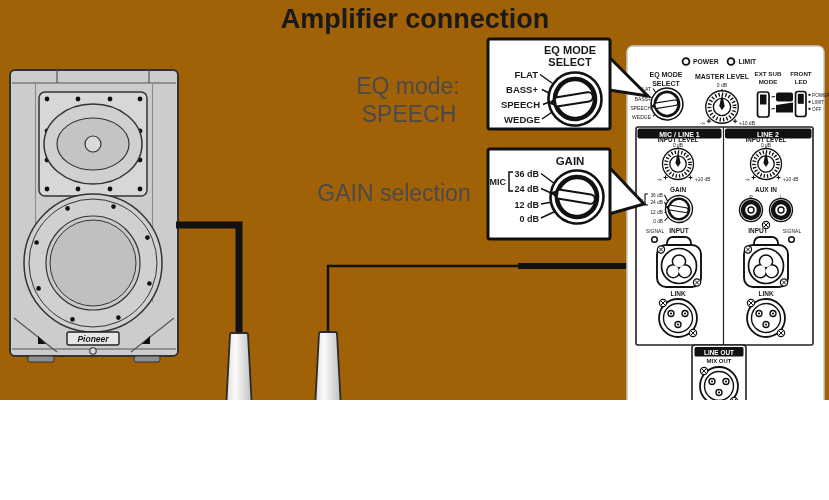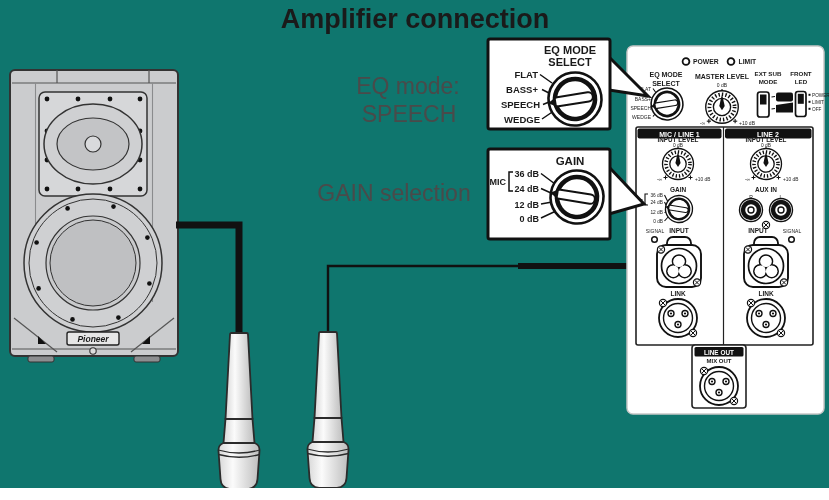--- a/index.html
+++ b/index.html
@@ -1,16 +1,16 @@
 <!DOCTYPE html>
 <html><head>
 <meta charset="utf-8">
 <style>
   html,body{margin:0;padding:0;background:#fff;}
-  #stage{position:relative;width:829px;height:488px;background:#0f766e;overflow:hidden;
+  #stage{position:relative;width:829px;height:400px;background:#a16207;overflow:hidden;
          font-family:"Liberation Sans",sans-serif;}
   svg{position:absolute;left:0;top:0;}
   svg text{font-family:"Liberation Sans",sans-serif;fill:#1a1a1a;}
   .b{font-weight:bold}
   .w{fill:#ffffff}
   .ann{fill:#4a4a4a}
   .ln{stroke:#111;stroke-width:1.5;fill:none}
   .tick{stroke:#111;stroke-width:1.1;fill:none}
 </style>
 </head>

